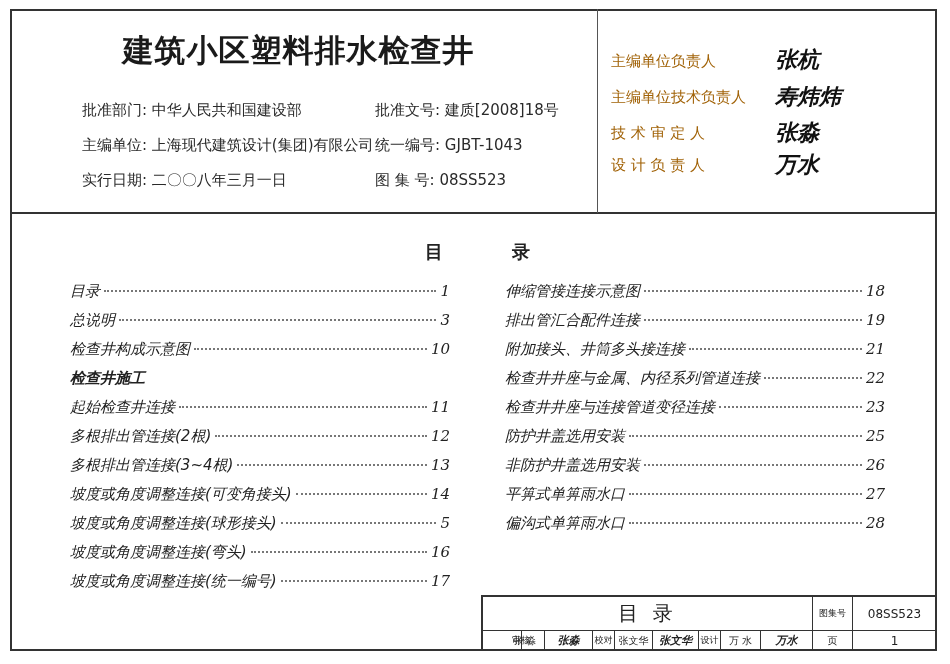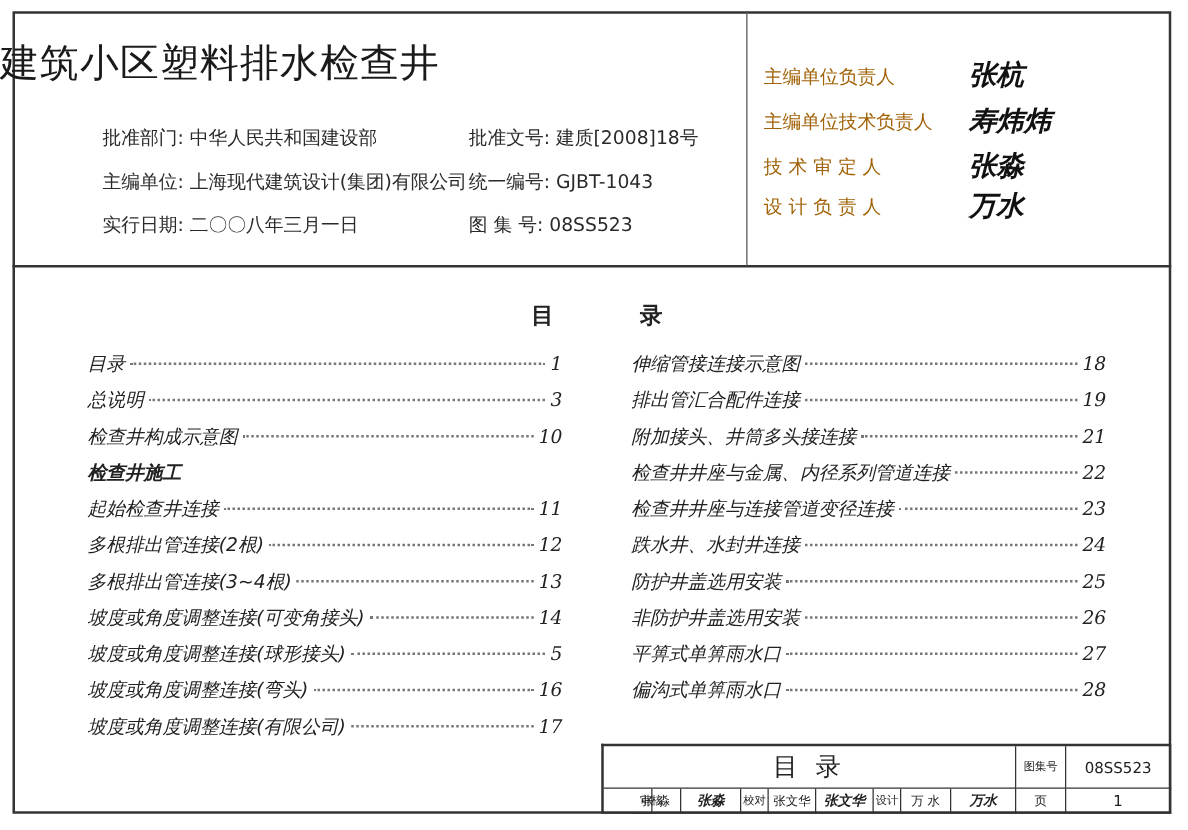--- a/index.html
+++ b/index.html
@@ -1,20 +1,20 @@
 <!DOCTYPE html>
 <html><head>
 <meta charset="utf-8">
 <style>
   html,body{margin:0;padding:0;background:#fff;}
   body{width:950px;height:664px;position:relative;overflow:hidden;font-family:"DejaVu Sans",sans-serif;color:#222;}
   .frame{position:absolute;left:10px;top:9px;width:927px;height:642px;border:2px solid #333;box-sizing:border-box;}
   .hdr-div{position:absolute;left:10px;top:212px;width:927px;height:2px;background:#333;}
   .v-div{position:absolute;left:597px;top:9px;width:1px;height:204px;background:#555;}
-  .main-title{position:absolute;left:0;top:30px;width:597px;text-align:left;font-size:31px;font-weight:normal;letter-spacing:1px;color:#1a1a1a;}
+  .main-title{position:absolute;left:0;top:30px;width:597px;text-align:center;font-size:31px;font-weight:bold;letter-spacing:1px;color:#1a1a1a;}
   .meta{position:absolute;font-size:15px;color:#2a2a2a;white-space:nowrap;margin-left:32px;}
   .resp{position:absolute;left:611px;font-size:15px;color:#a16207;white-space:nowrap;}
   .sig{position:absolute;left:775px;font-size:22px;font-family:"DejaVu Serif",serif;font-style:italic;font-weight:bold;color:#111;white-space:nowrap;}
   .toc-h{position:absolute;top:240px;font-size:18px;font-weight:bold;color:#222;}
   .toc{position:absolute;width:380px;font-style:italic;}
   .toc .row{display:flex;align-items:baseline;height:29px;font-size:15px;color:#222;}
   .toc .row .lbl{white-space:nowrap;}
   .toc .row .dots{flex:1;border-bottom:2px dotted #777;margin:0 4px;transform:translateY(-4px);}
   .toc .row .pg{white-space:nowrap;font-family:"DejaVu Serif",serif;}
   .toc .row.section .lbl{font-weight:bold;}
@@ -93,21 +93,21 @@
       <span class="lbl">坡度或角度调整连接(球形接头)</span>
       <span class="dots"></span>
       <span class="pg">5</span>
     </div>
   <div class="row">
       <span class="lbl">坡度或角度调整连接(弯头)</span>
       <span class="dots"></span>
       <span class="pg">16</span>
     </div>
   <div class="row">
-      <span class="lbl">坡度或角度调整连接(有限公司)</span>
+      <span class="lbl">坡度或角度调整连接(统一编号)</span>
       <span class="dots"></span>
       <span class="pg">17</span>
     </div>
 </div>
 
 <div class="toc" style="left:505px;top:282px;">
   <div class="row">
       <span class="lbl">伸缩管接连接示意图</span>
       <span class="dots"></span>
       <span class="pg">18</span>
@@ -124,25 +124,20 @@
     </div>
   <div class="row">
       <span class="lbl">检查井井座与金属、内径系列管道连接</span>
       <span class="dots"></span>
       <span class="pg">22</span>
     </div>
   <div class="row">
       <span class="lbl">检查井井座与连接管道变径连接</span>
       <span class="dots"></span>
       <span class="pg">23</span>
-    </div>
-  <div class="row">
-      <span class="lbl">跌水井、水封井连接</span>
-      <span class="dots"></span>
-      <span class="pg">24</span>
     </div>
   <div class="row">
       <span class="lbl">防护井盖选用安装</span>
       <span class="dots"></span>
       <span class="pg">25</span>
     </div>
   <div class="row">
       <span class="lbl">非防护井盖选用安装</span>
       <span class="dots"></span>
       <span class="pg">26</span>

